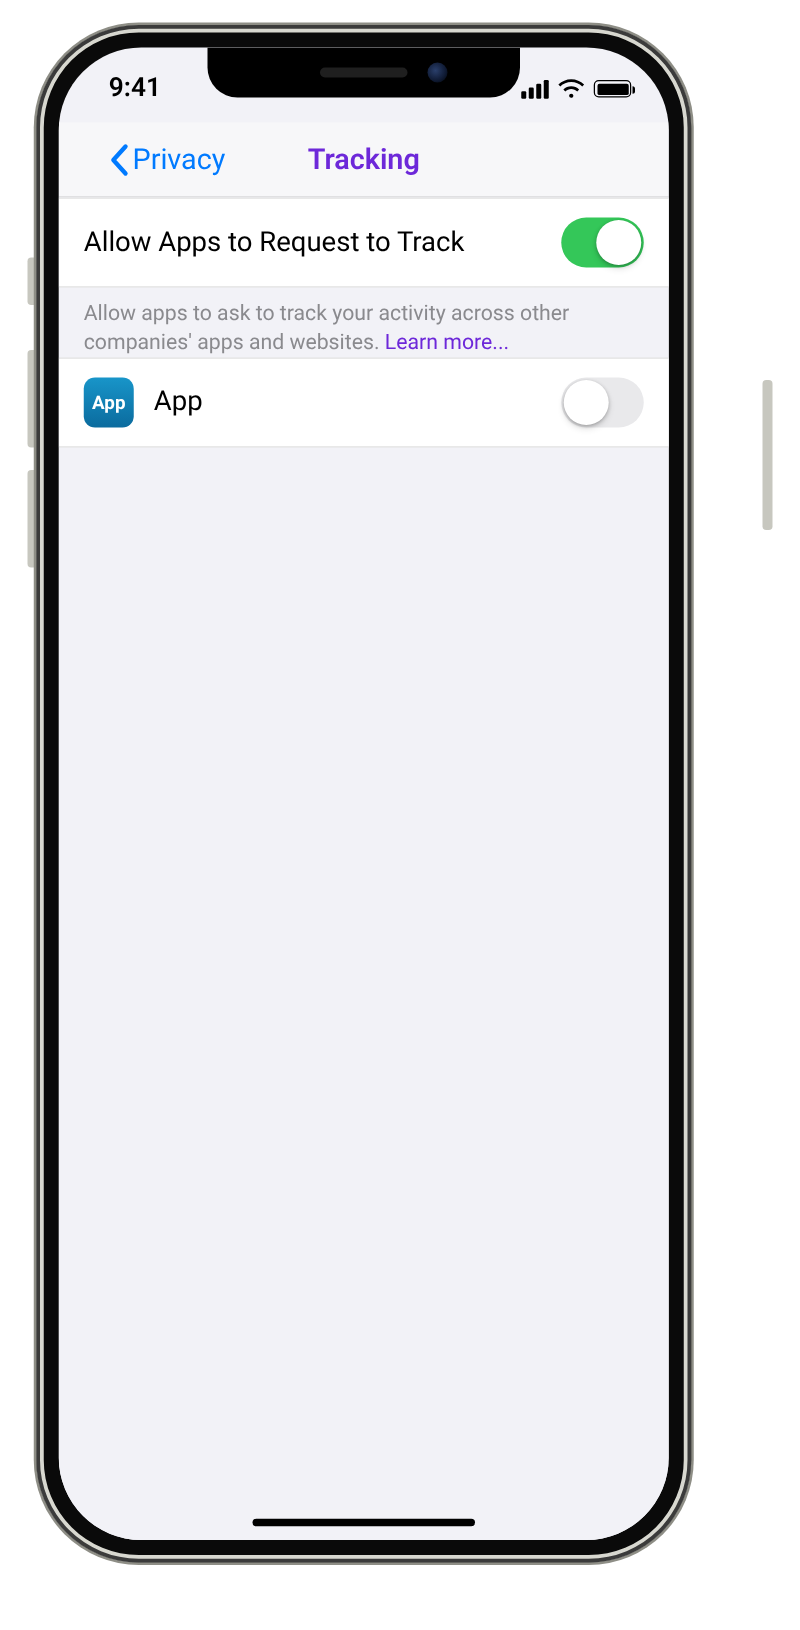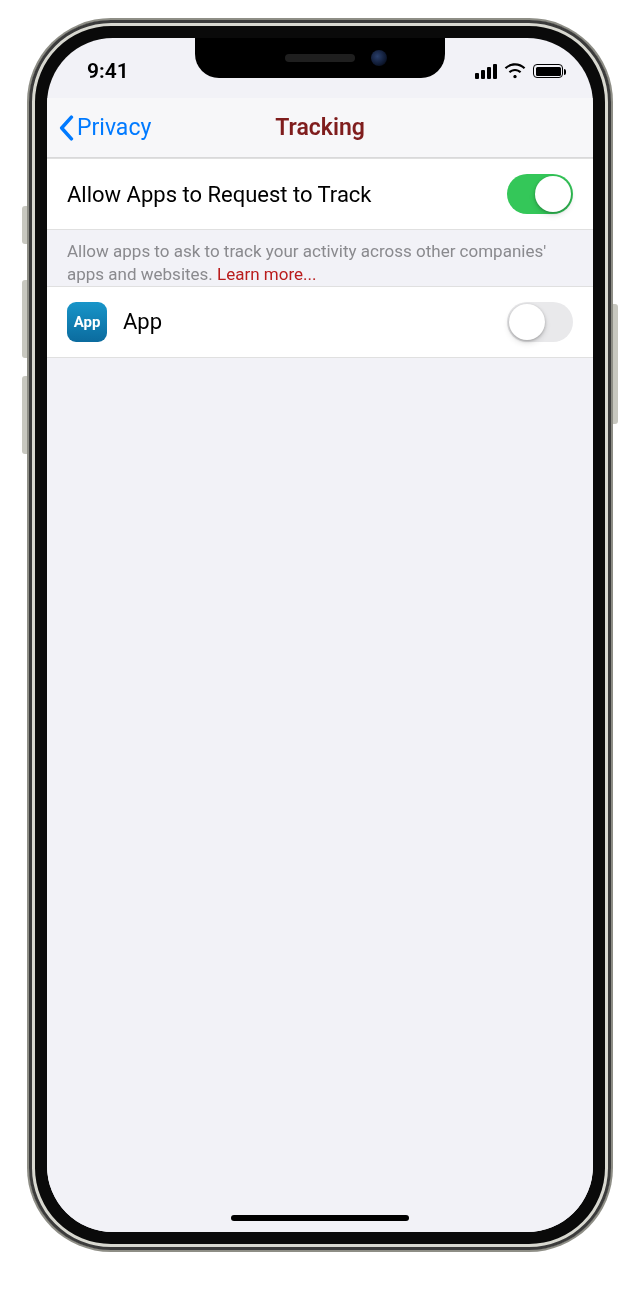--- a/index.html
+++ b/index.html
@@ -3,21 +3,21 @@
 <meta charset="utf-8">
 <style>
   * { margin: 0; padding: 0; box-sizing: border-box; font-family: -apple-system, BlinkMacSystemFont, "Segoe UI", Roboto, Helvetica, Arial, sans-serif; }
   body { background: #ffffff; width: 640px; height: 1304px; position: relative; }
 
   
   .phone-frame {
     position: absolute;
     top: 20px;
     left: 29px;
-    width: 582px;
+    width: 524px;
     height: 1230px;
     background: #0a0a0a;
     border-radius: 82px;
     box-shadow:
       inset 0 0 0 3px #3b3b3b,
       inset 0 0 0 6px #d8d8d0,
       0 0 0 2px #8e8e86;
   }
   .side-btn {
     position: absolute;
@@ -110,37 +110,38 @@
   
   .nav-bar {
     position: absolute;
     top: 60px;
     left: 0; right: 0;
     height: 60px;
     display: flex;
     align-items: center;
     border-bottom: 0.5px solid rgba(0,0,0,0.12);
     background: #f7f7f9;
+    padding-left: 29px;
   }
   .back-btn {
     display: flex; align-items: center;
     color: #007aff;
     font-size: 23px;
     font-weight: 400;
     margin-left: 10px;
     gap: 2px;
   }
   .back-btn svg { display:block; }
   .nav-title {
     position: absolute;
     left: 0; right: 0;
     text-align: center;
     font-size: 23px;
     font-weight: 600;
-    color: #7f1d1d;
+    color: #6d28d9;
     pointer-events: none;
   }
 
   
   .content {
     position: absolute;
     top: 120px;
     left: 0; right: 0; bottom: 0;
     background: #f2f2f7;
   }
@@ -186,21 +187,21 @@
   .switch.on  .knob { right: 2px; }
   .switch.off { background: #e9e9eb; }
   .switch.off .knob { left: 2px; }
 
   .footer-text {
     padding: 10px 20px 0 20px;
     font-size: 17px;
     line-height: 1.35;
     color: #8a8a8e;
   }
-  .footer-text a { color: #b91c1c; text-decoration: none; }
+  .footer-text a { color: #6d28d9; text-decoration: none; }
 
   .group2 { }
 
   
   .home-indicator {
     position: absolute;
     bottom: 11px;
     left: 50%;
     transform: translateX(-50%);
     width: 178px; height: 6px;

